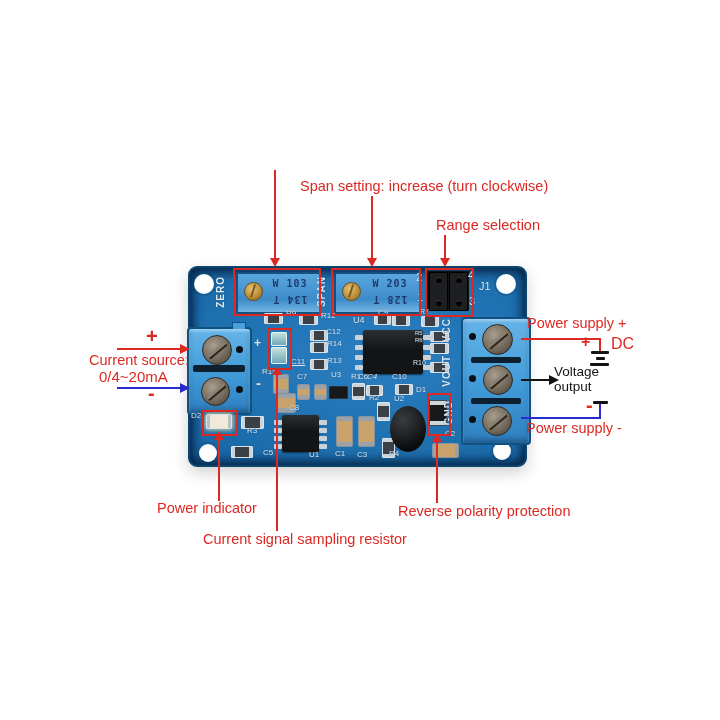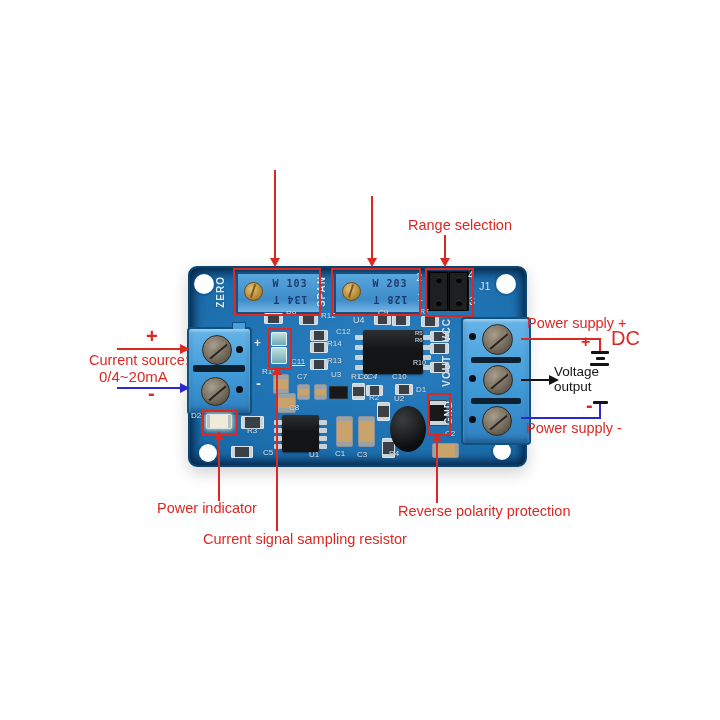--- a/index.html
+++ b/index.html
@@ -230,21 +230,21 @@
   <div class="layer">
 
   <span class="silk" style="left: 286px; top: 310px;">R9</span>
       <span class="silk" style="left: 321px; top: 312px;">R12</span>
       <span class="silk" style="left: 353px; top: 316px; font-size: 9px;">U4</span>
       <span class="silk" style="left: 378px; top: 309px;">C9</span>
       <span class="silk" style="left: 420px; top: 308px; font-size: 7px;">R7</span>
       <span class="silk" style="left: 415px; top: 330px; font-size: 6px;">R5</span>
       <span class="silk" style="left: 415px; top: 337px; font-size: 6px;">R6</span>
       <span class="silk" style="left: 413px; top: 359px; font-size: 7px;">R10</span>
-      <span class="silk" style="left: 336px; top: 328px;">C12</span>
+      <span class="silk" style="left: 326px; top: 328px;">C12</span>
       <span class="silk" style="left: 327px; top: 340px;">R14</span>
       <span class="silk" style="left: 327px; top: 357px;">R13</span>
       <span class="silk" style="left: 291px; top: 358px; text-decoration: underline;">C11</span>
       <span class="silk" style="left: 262px; top: 368px;">R15</span>
       <span class="silk" style="left: 297px; top: 373px;">C7</span>
       <span class="silk" style="left: 314px; top: 373px; margin-left: 44px;">C6</span>
       <span class="silk" style="left: 331px; top: 371px;">U3</span>
       <span class="silk" style="left: 351px; top: 373px;">R1</span>
       <span class="silk" style="left: 367px; top: 373px; font-style: italic;">C4</span>
       <span class="silk" style="left: 392px; top: 373px;">C10</span>
@@ -304,30 +304,31 @@
   <i class="ln v" style="left:599px;top:338px;height:13px"></i>
   <i class="bbar" style="left:591px;top:351px;width:18px"></i>
   <i class="bbar" style="left:596px;top:357px;width:9px"></i>
   <i class="bbar" style="left:590px;top:363px;width:19px"></i>
   <i class="bbar" style="left:593px;top:401px;width:15px"></i>
   <i class="ln v blu" style="background:var(--blue);left:599px;top:404px;height:14px"></i>
   <i class="ln h blu" style="left:521px;top:417px;width:80px"></i>
   <i class="ln h blk" style="left:521px;top:379px;width:28px"></i>
   <i class="ah right blk" style="left:549px;top:375px"></i>
 
-  <span class="ann" style="left:408px;top:218px">Range selection</span>
+  <span class="ann" style="left:300px;top:179px">Span setting: increase (turn clockwise)</span>
+  <span class="ann" style="left:436px;top:218px">Range selection</span>
 
   <span class="ann pm" style="left:146px;top:326px">+</span>
   <span class="ann" style="left:89px;top:353px">Current source:</span>
   <span class="ann" style="left:99px;top:369px;font-size:15px">0/4~20mA</span>
   <span class="ann pm" style="left:148px;top:383px">-</span>
 
   <span class="ann" style="left:527px;top:316px">Power supply +</span>
   <span class="ann pm" style="left:581px;top:334px;font-size:16px">+</span>
-  <span class="ann" style="left:611px;top:328px;font-size:20px">DC</span>
+  <span class="ann" style="left:611px;top:336px;font-size:16px">DC</span>
   <span class="ann black" style="left:554px;top:365px;font-size:13.5px">Voltage</span>
   <span class="ann black" style="left:554px;top:380px;font-size:13.5px">output</span>
   <span class="ann pm" style="left:586px;top:395px">-</span>
   <span class="ann" style="left:526px;top:421px">Power supply -</span>
 
   <span class="ann" style="left:157px;top:501px">Power indicator</span>
   <span class="ann" style="left:203px;top:532px">Current signal sampling resistor</span>
   <span class="ann" style="left:398px;top:504px">Reverse polarity protection</span>
 
 </div>

